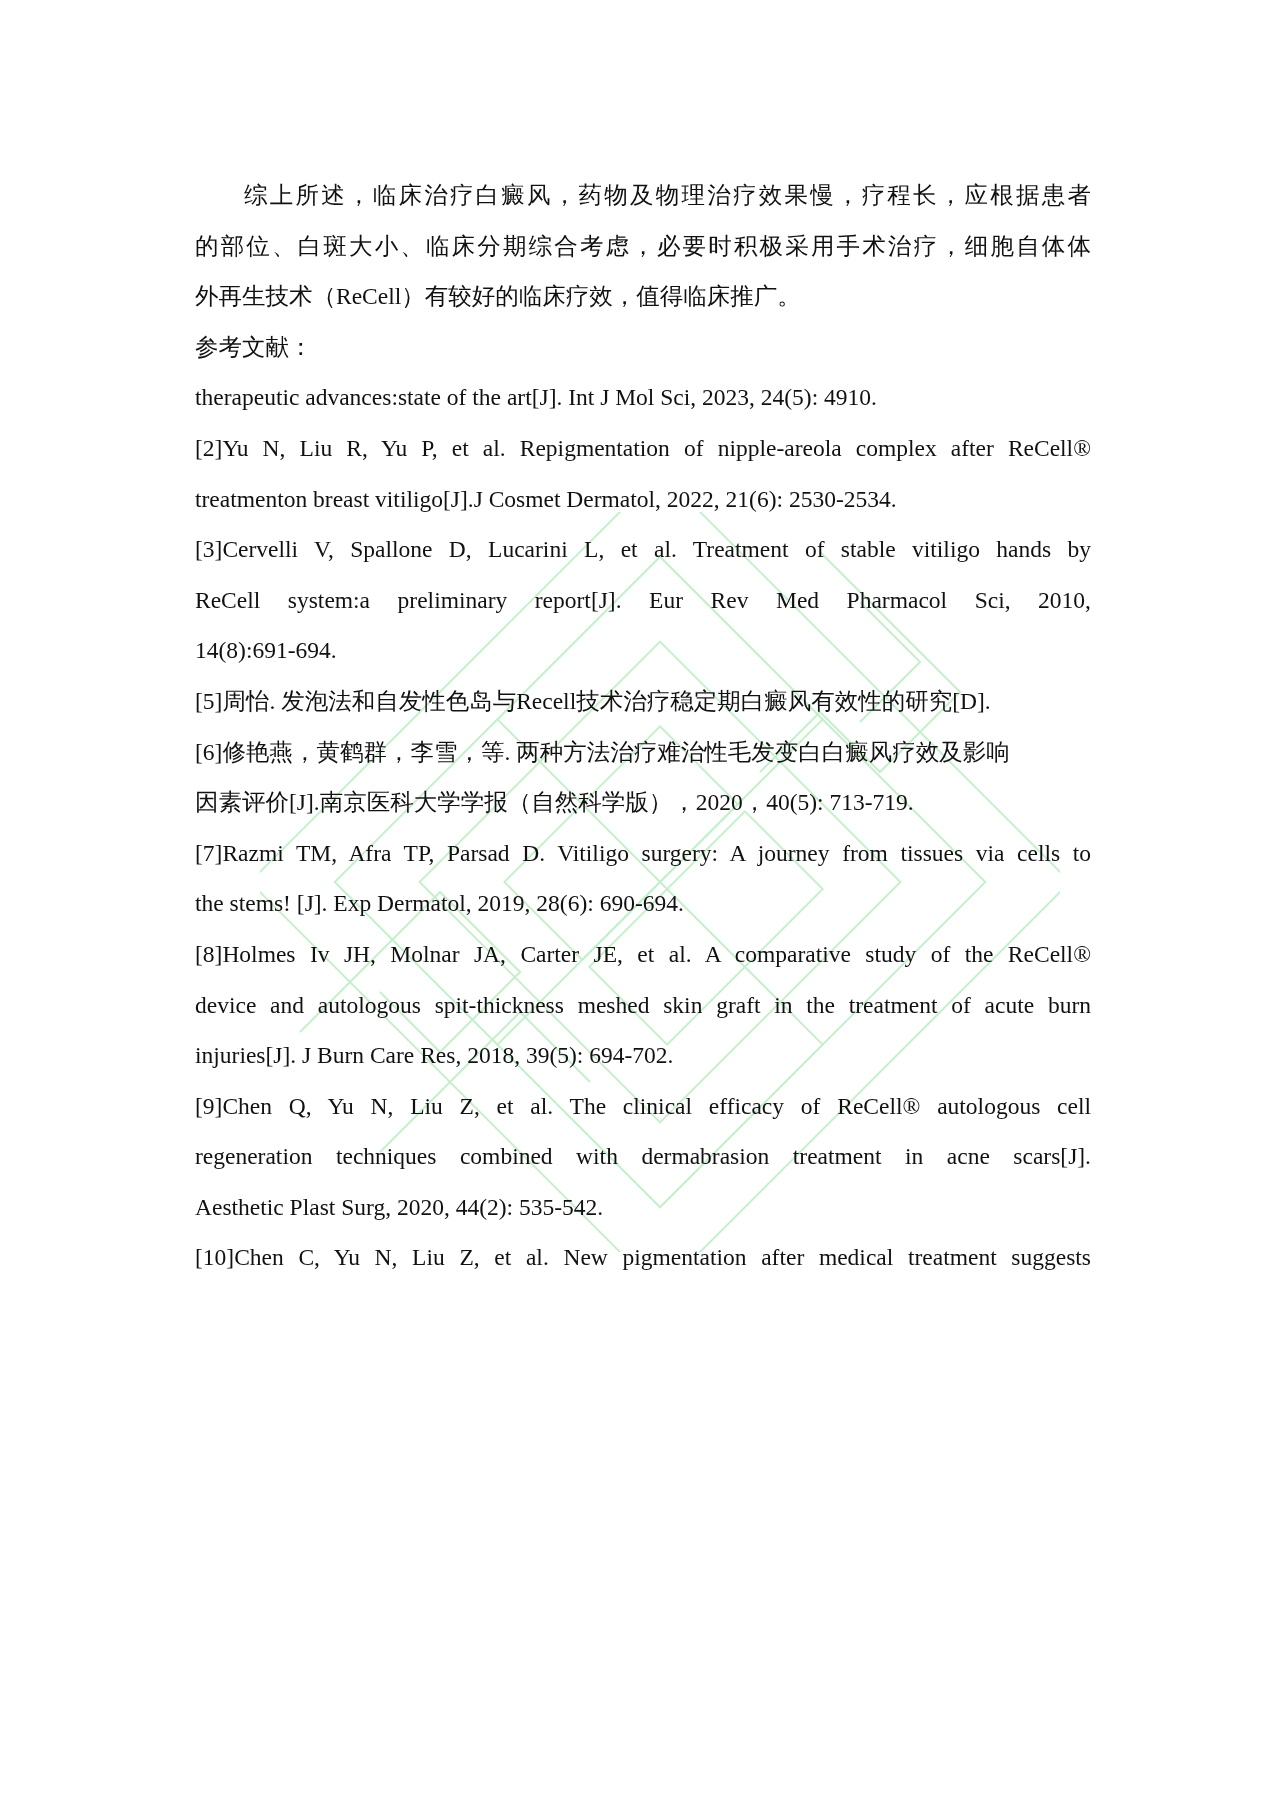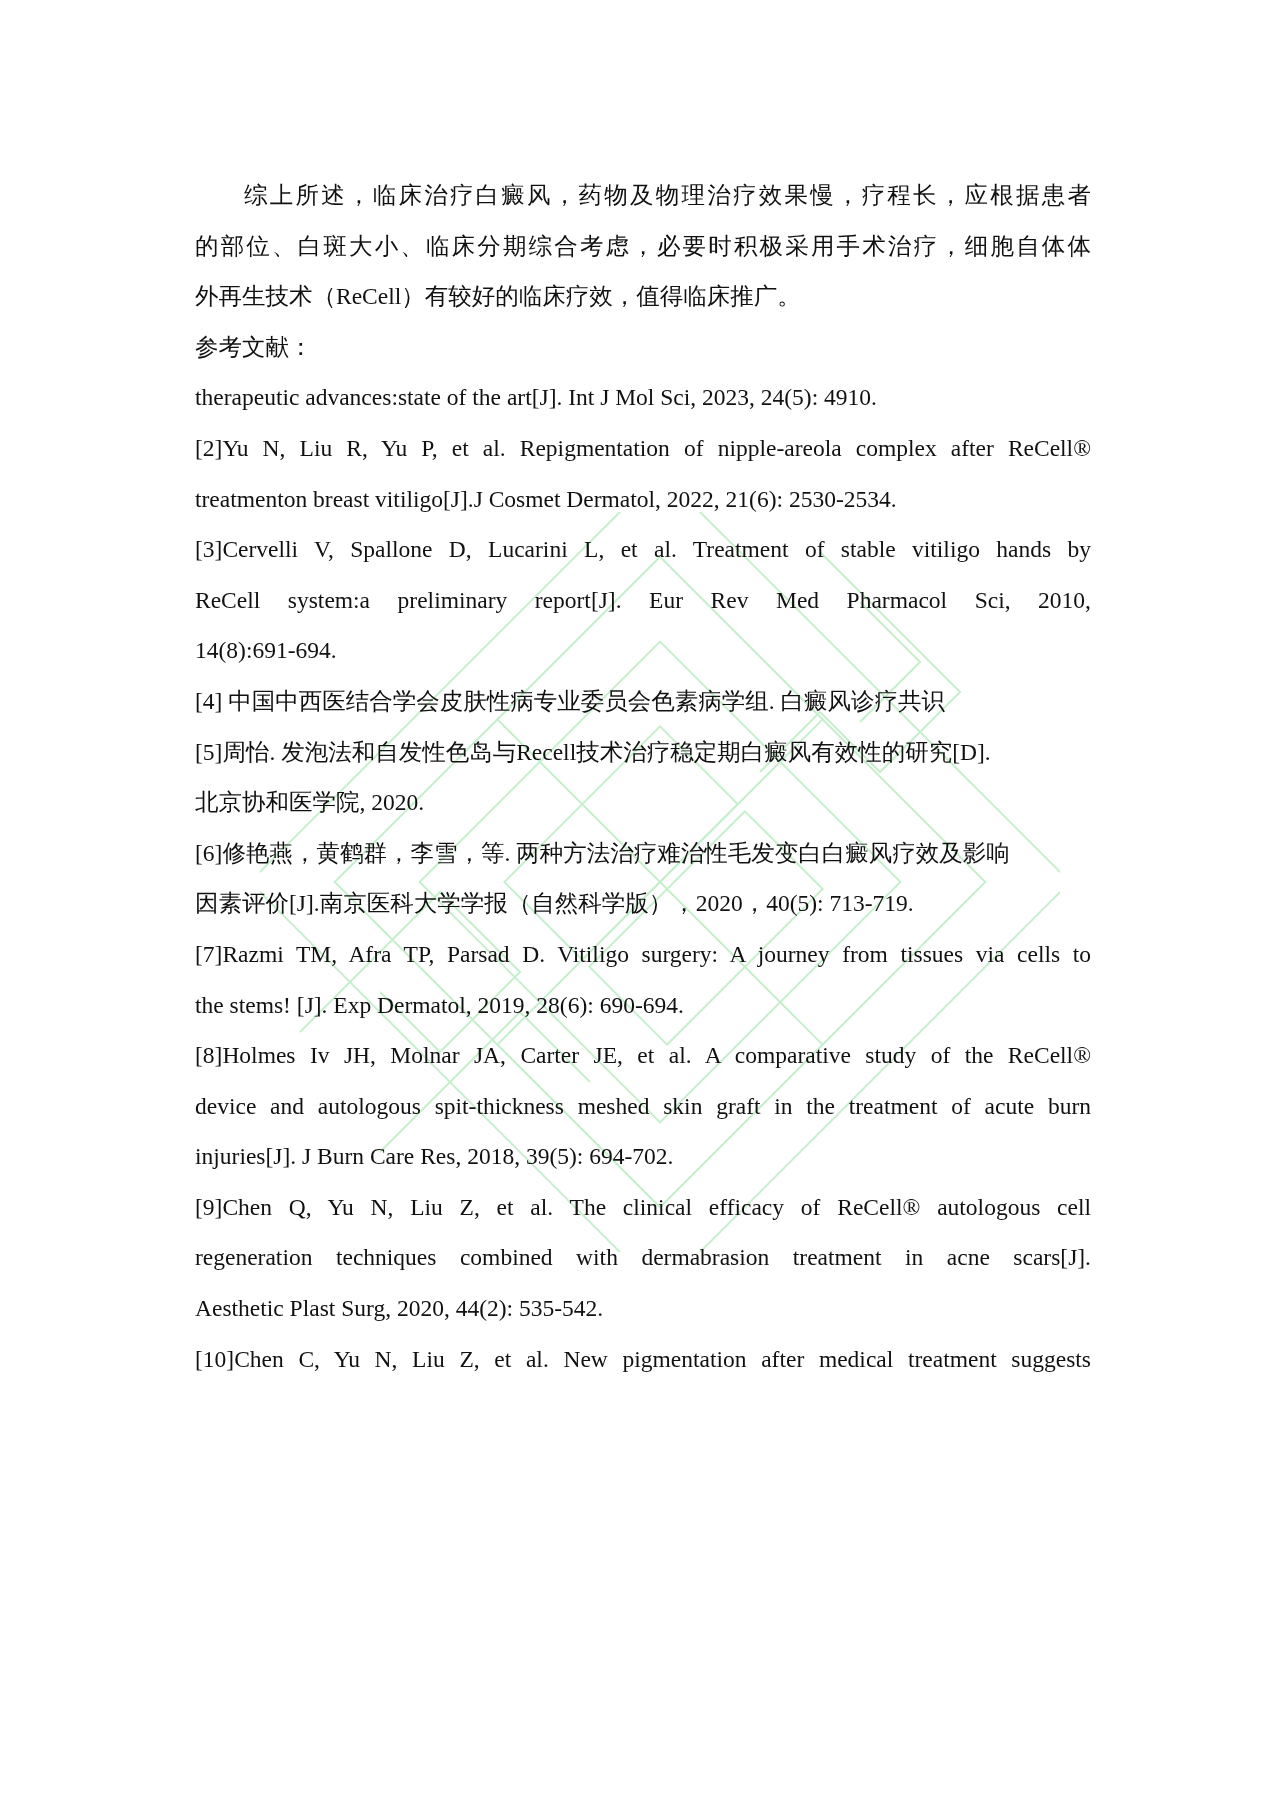--- a/index.html
+++ b/index.html
@@ -86,24 +86,22 @@
 
     <span class="line last">therapeutic advances:state of the art[J]. Int J Mol Sci, 2023, 24(5): 4910.</span>
 
     <span class="line">[2]Yu N, Liu R, Yu P, et al. Repigmentation of nipple-areola complex after ReCell®</span>
     <span class="line last">treatmenton breast vitiligo[J].J Cosmet Dermatol, 2022, 21(6): 2530-2534.</span>
 
     <span class="line">[3]Cervelli V, Spallone D, Lucarini L, et al. Treatment of stable vitiligo hands by</span>
     <span class="line">ReCell system:a preliminary report[J]. Eur Rev Med Pharmacol Sci, 2010,</span>
     <span class="line last">14(8):691-694.</span>
 
-    <span class="line last">[4]  中国中西医结合学会皮肤性病专业委员会色素病学组. 白癜风诊疗共识</span>
 
     <span class="line last">[5]周怡. 发泡法和自发性色岛与Recell技术治疗稳定期白癜风有效性的研究[D].</span>
-    <span class="line last">北京协和医学院, 2020.</span>
 
     <span class="line last">[6]修艳燕，黄鹤群，李雪，等. 两种方法治疗难治性毛发变白白癜风疗效及影响</span>
     <span class="line last">因素评价[J].南京医科大学学报（自然科学版），2020，40(5): 713-719.</span>
 
     <span class="line">[7]Razmi TM, Afra TP, Parsad D. Vitiligo surgery: A journey from tissues via cells to</span>
     <span class="line last">the stems! [J]. Exp Dermatol, 2019, 28(6): 690-694.</span>
 
     <span class="line">[8]Holmes Iv JH, Molnar JA, Carter JE, et al. A comparative study of the ReCell®</span>
     <span class="line">device and autologous spit-thickness meshed skin graft in the treatment of acute burn</span>
     <span class="line last">injuries[J]. J Burn Care Res, 2018, 39(5): 694-702.</span>

